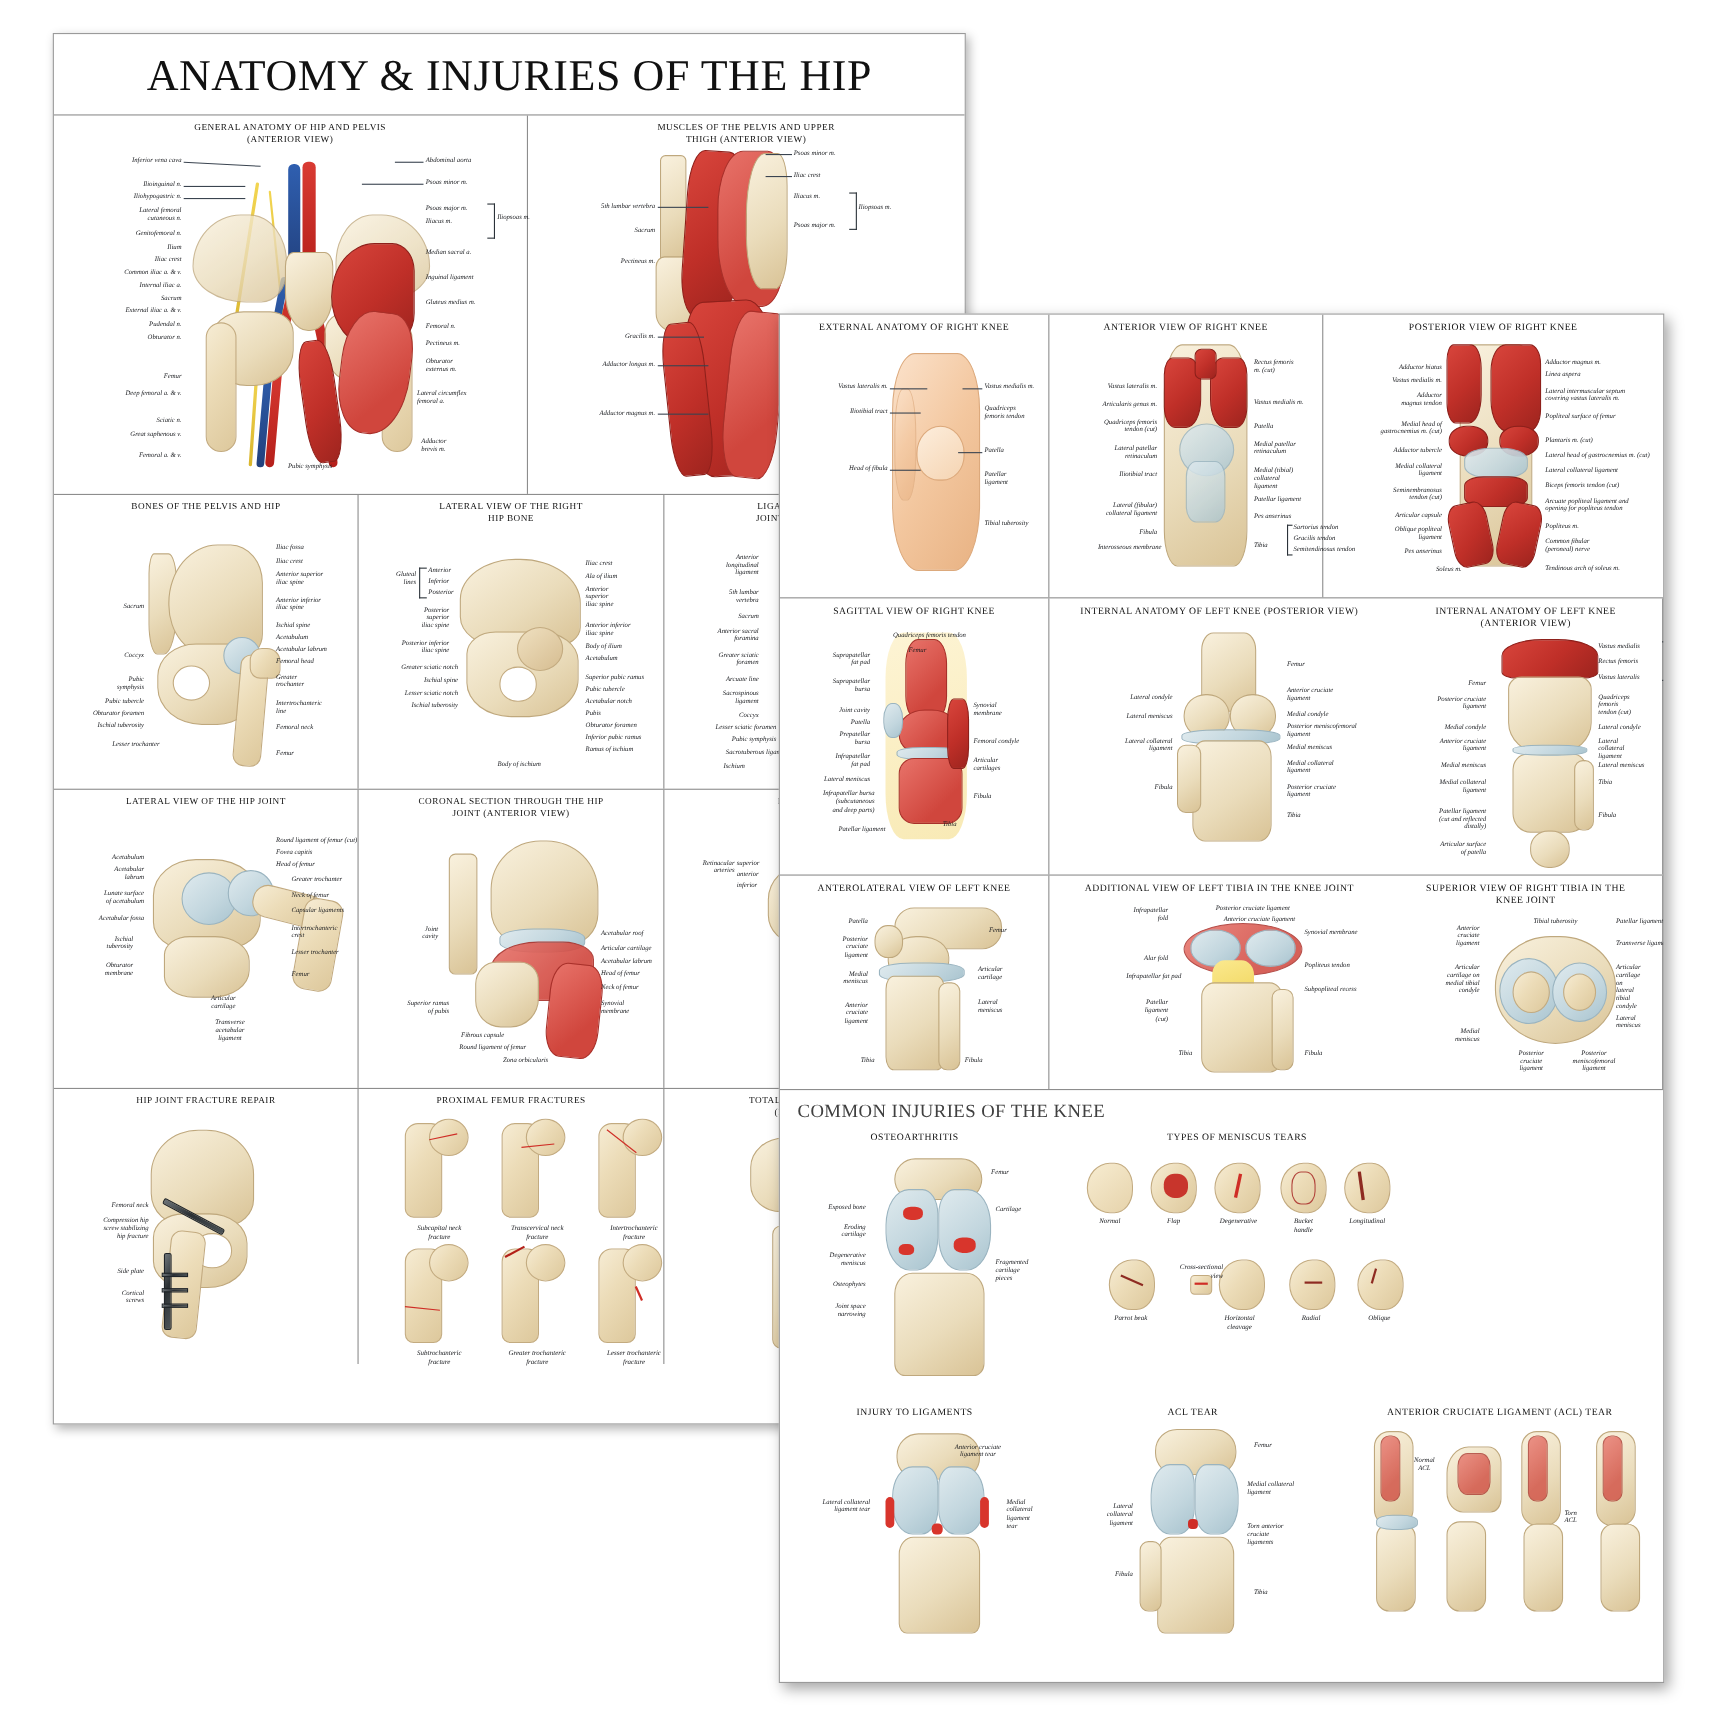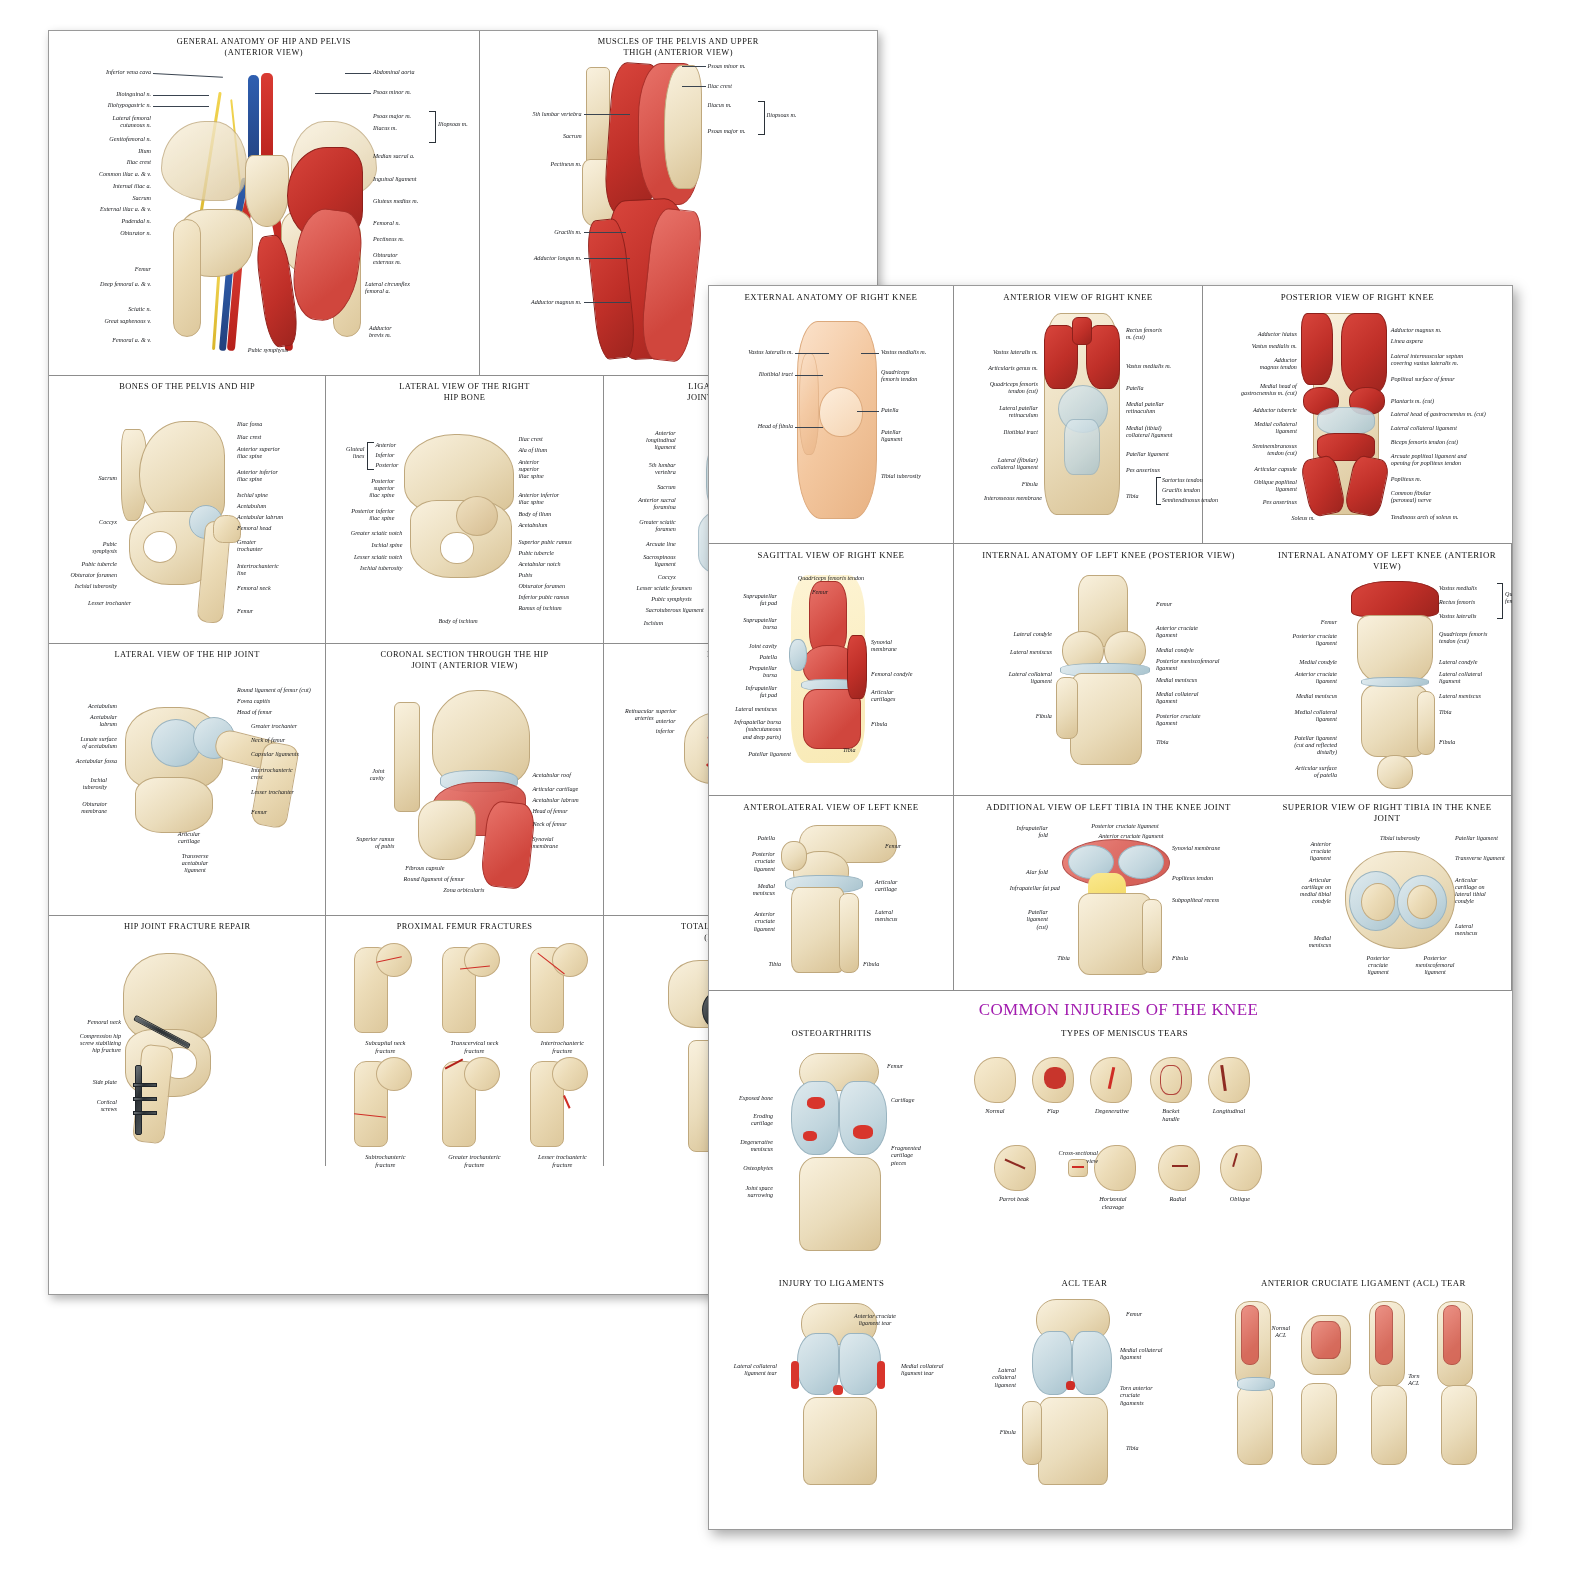--- a/index.html
+++ b/index.html
@@ -21,29 +21,29 @@
   #poster-hip .poster-title{padding:14px 0 12px;}
   #poster-knee .poster-title{padding:12px 0 10px;}
   .poster-title h1{margin:0;font-weight:400;letter-spacing:.5px;color:#111;
                    font-family:"Liberation Serif", serif;}
   #poster-hip .poster-title h1{font-size:40px;}
   #poster-knee .poster-title h1{font-size:38px;}
 
   .band{border-bottom:1.2px solid #8d8d8d;box-sizing:border-box;position:relative;}
   .band:last-child{border-bottom:none;}
   .row{display:flex;width:100%;box-sizing:border-box;}
-  .panel{position:relative;box-sizing:border-box;padding:6px 6px 4px;}
+  .panel{position:relative;box-sizing:border-box;padding:6px 20px 4px;}
 
   .panel-title{text-align:center;font-size:8.4px;letter-spacing:.45px;
                line-height:1.28;color:#111;text-transform:uppercase;
                font-family:"Liberation Serif", serif;min-height:11px;}
   #poster-knee .panel-title{font-size:8.8px;}
 
-  .section-heading{font-size:17px;letter-spacing:.4px;color:#a21caf;
-                   padding:9px 0 2px 16px;text-transform:uppercase;text-align:center;}
+  .section-heading{font-size:17px;letter-spacing:.4px;color:#404040;
+                   padding:9px 0 2px 16px;text-transform:uppercase;}
 
   
   .fig{position:relative;width:100%;}
   .lbl{position:absolute;font-style:italic;font-size:6.1px;line-height:1.18;
        color:#16181c;white-space:nowrap;font-family:"Liberation Serif", serif;}
   .lbl.w{white-space:normal;}
   .lbl.r{text-align:right;}
   .lbl.c{text-align:center;}
   .cap{position:absolute;font-style:italic;font-size:6.3px;line-height:1.2;
        text-align:center;color:#16181c;}
@@ -76,20 +76,23 @@
         linear-gradient(120deg,#6d7479 0%,#2b3034 45%,#4c5357 100%);
         border:.5px solid #20252a;}
   .brace{position:absolute;border:.7px solid #2b3239;border-left:none;}
   .brace-l{position:absolute;border:.7px solid #2b3239;border-right:none;}
 </style>
 </head>
 <body>
 
 <div class="poster" id="poster-hip">
 
+  <div class="poster-title">
+    <h1>ANATOMY &amp; INJURIES OF THE HIP</h1>
+  </div>
 
   <div class="band" style="height:345px">
     <div class="row" style="height:100%">
 
       <div class="panel" style="width:52%;border-right:1.2px solid #8d8d8d">
         <div class="panel-title" style="white-space:pre-line">GENERAL  ANATOMY OF HIP AND PELVIS
 (ANTERIOR VIEW)</div>
         <div class="fig" style="height:300px">
 
           <div class="nerve" style="left:152px;top:32px;width:3px;height:150px;border-radius:3px;transform:rotate(9deg)"></div>

